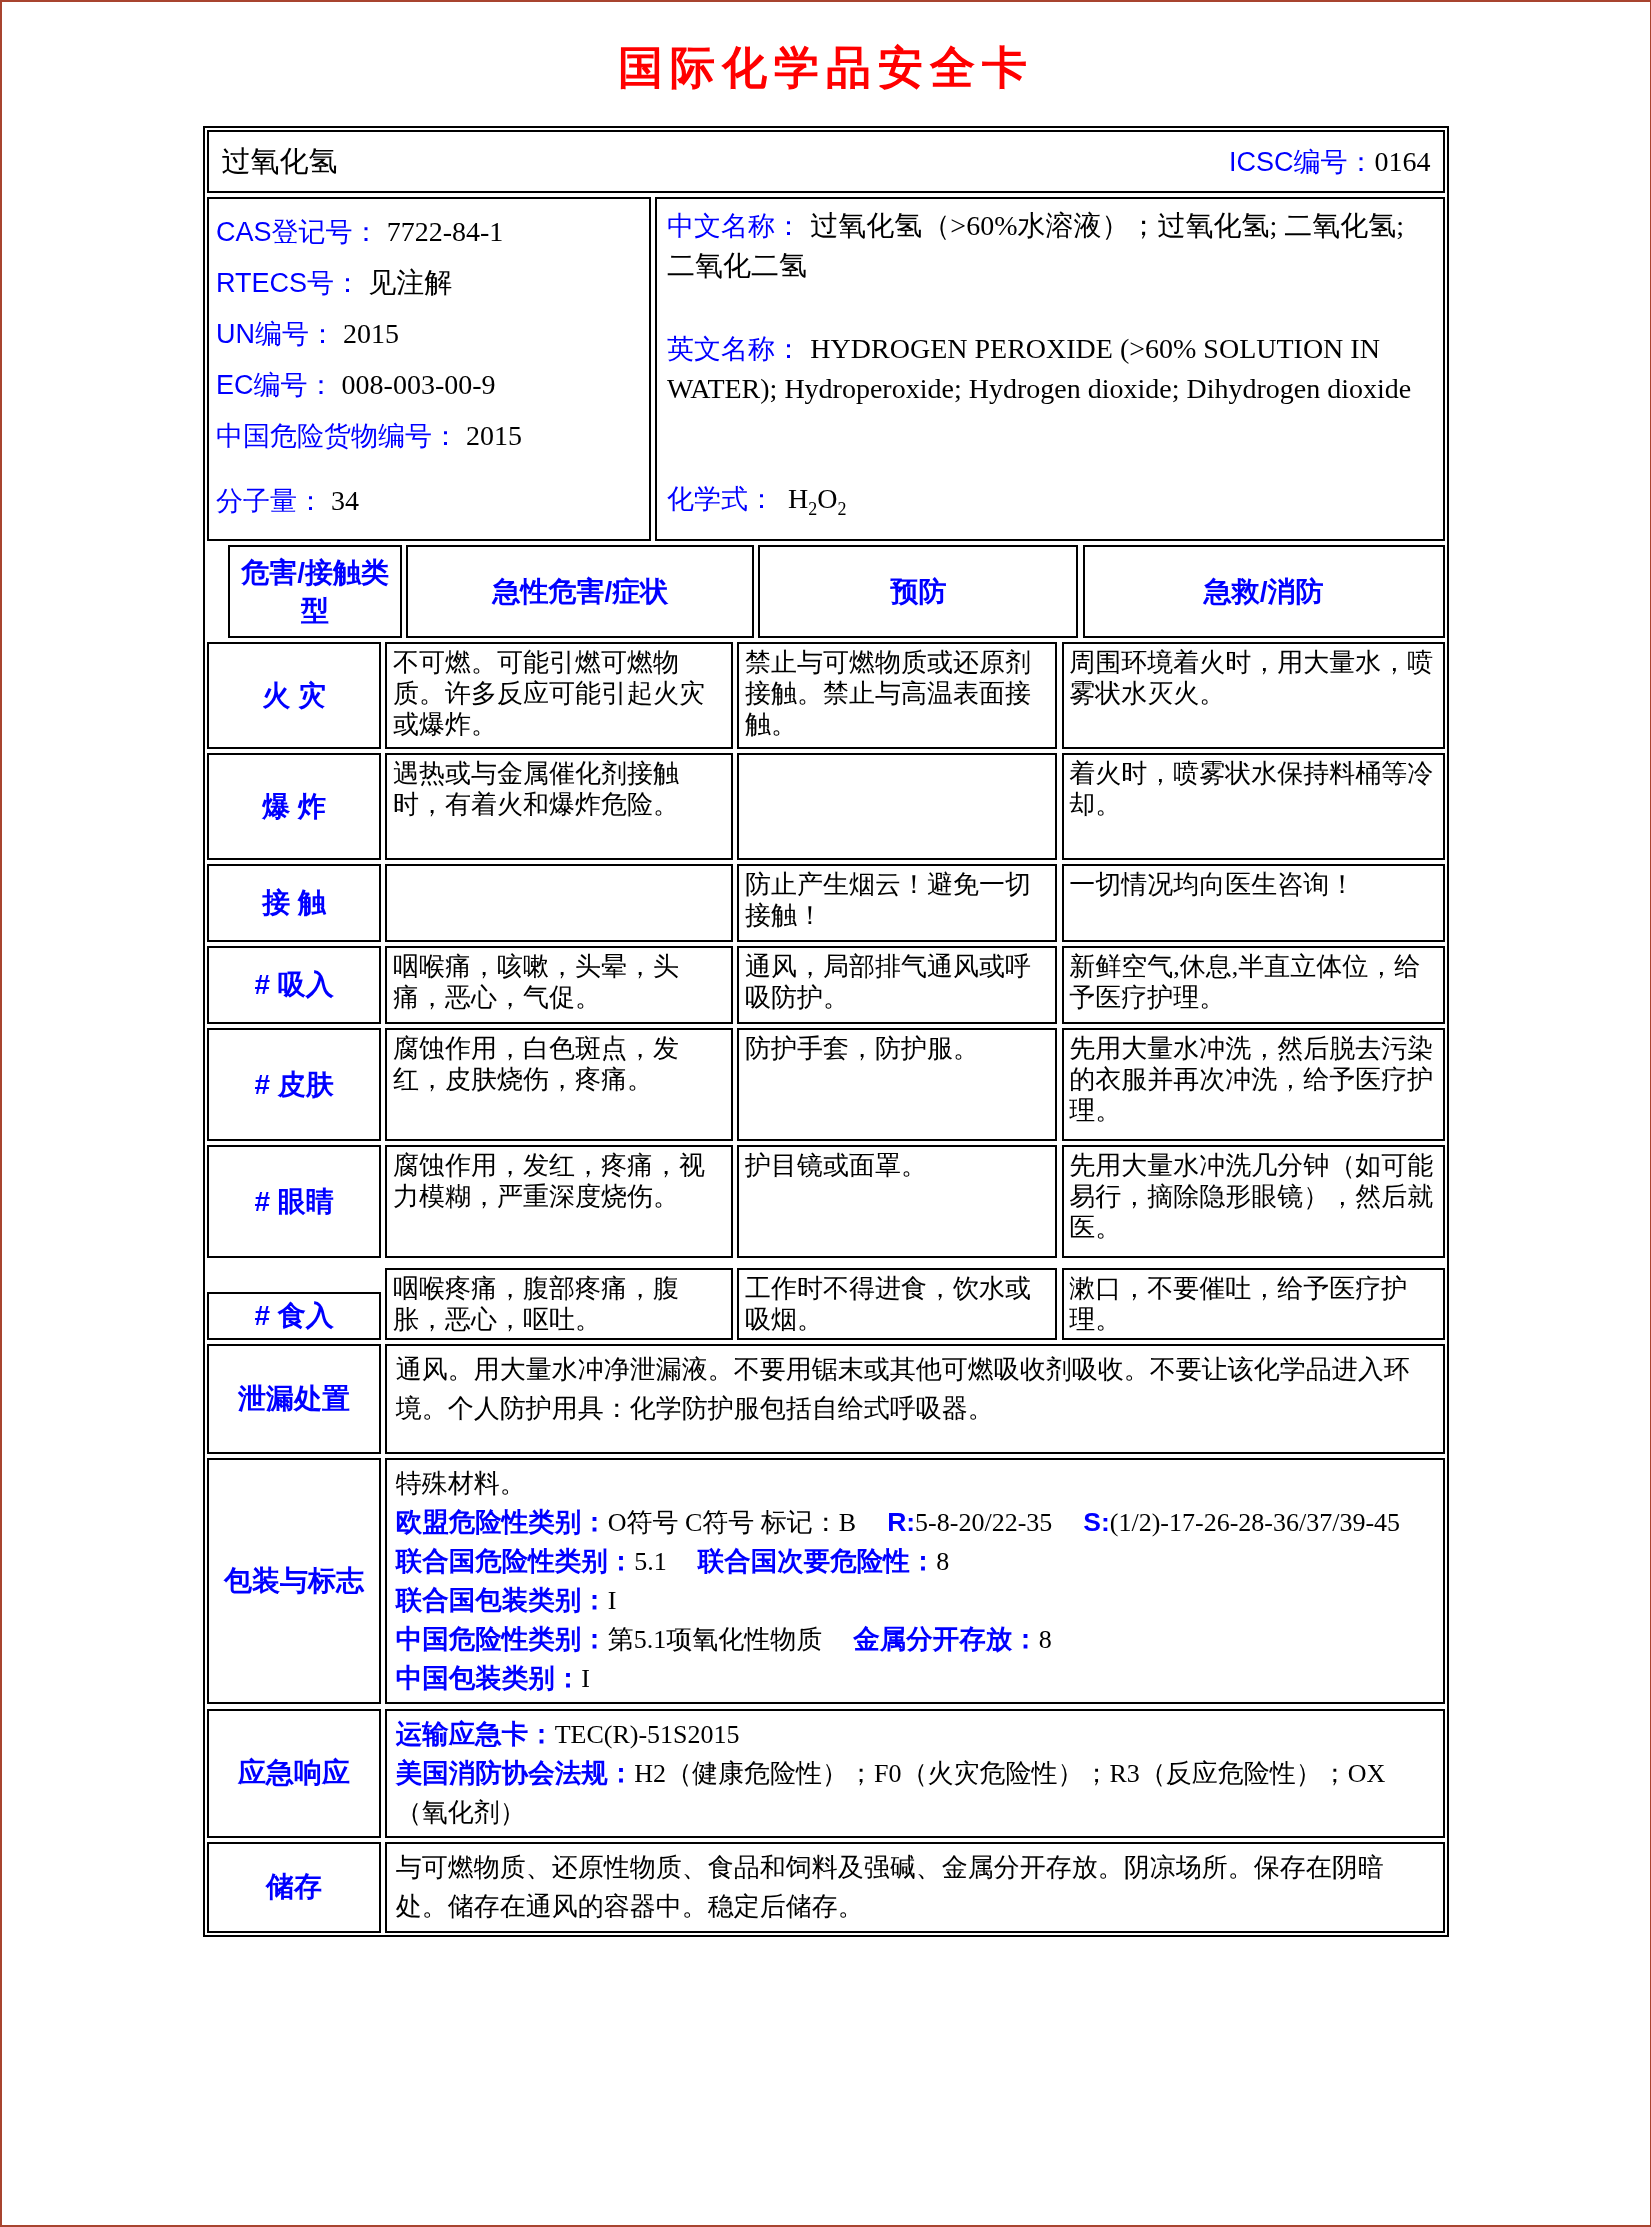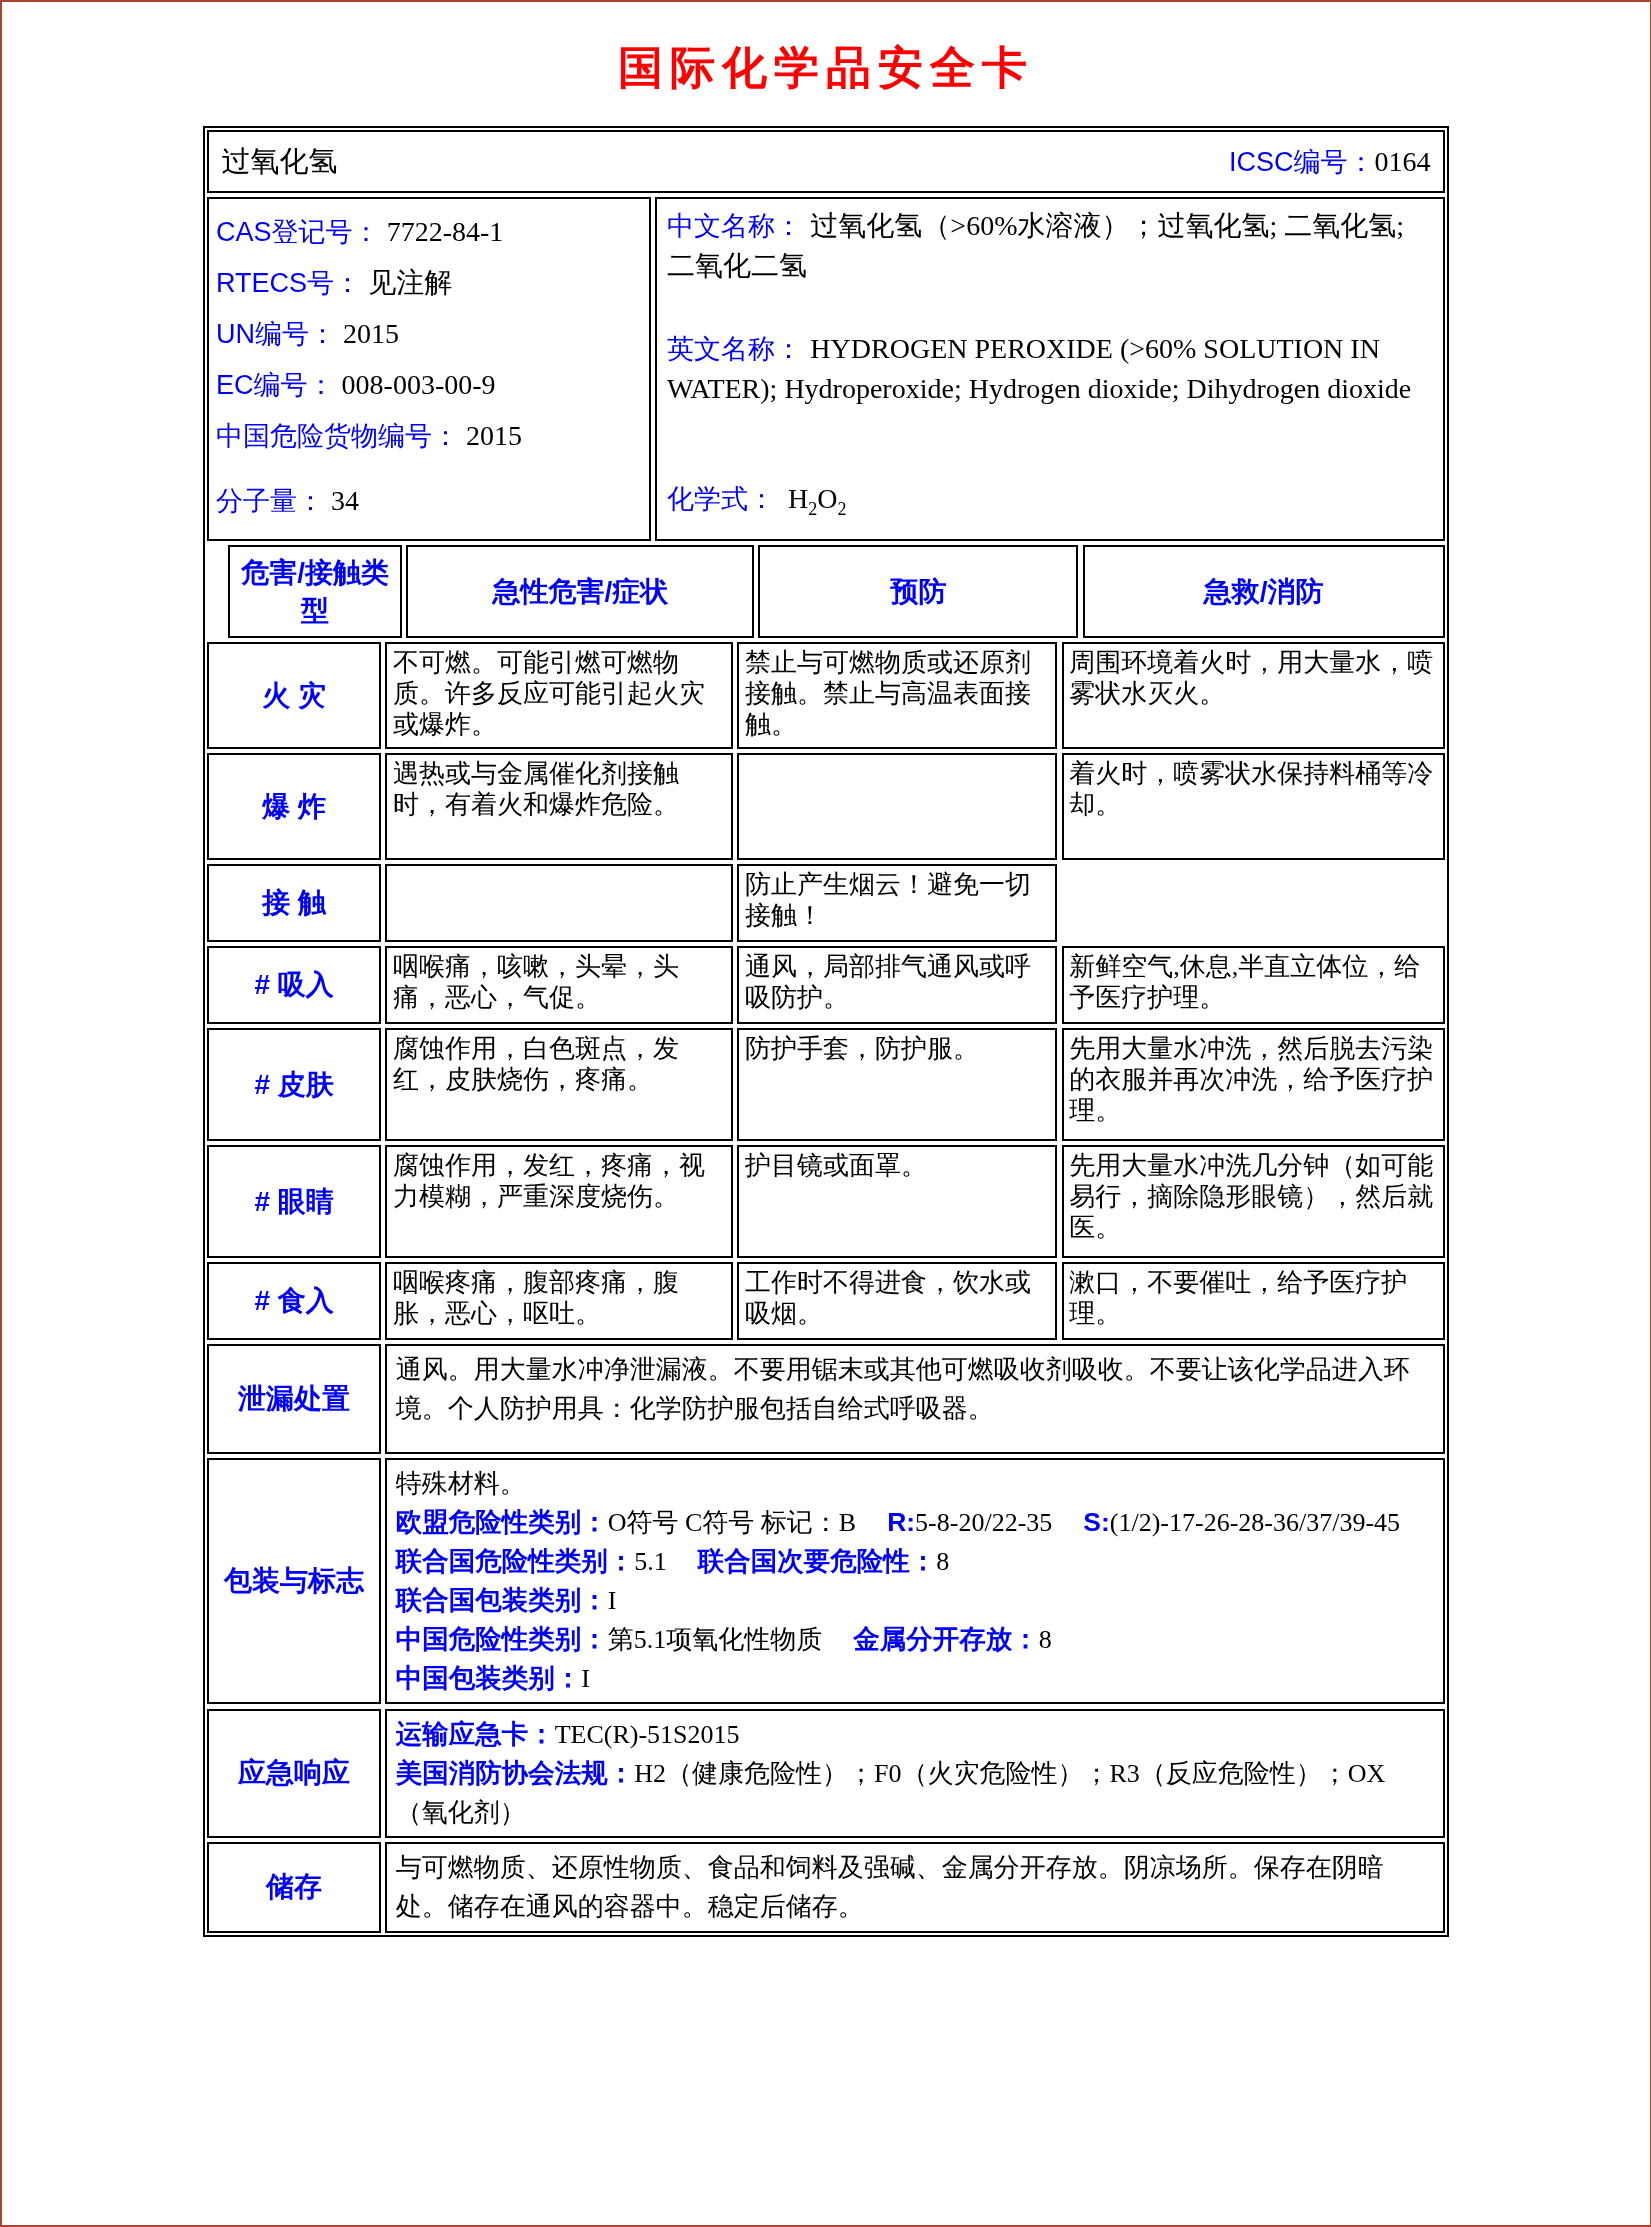--- a/index.html
+++ b/index.html
@@ -149,40 +149,41 @@
       <div class="row" style="min-height: 111px;">
         <div class="cell label-cell c1">爆 炸</div>
         <div class="cell text-cell c2">遇热或与金属催化剂接触时，有着火和爆炸危险。</div>
         <div class="cell text-cell c3"></div>
         <div class="cell text-cell c4">着火时，喷雾状水保持料桶等冷却。</div>
       </div>
       <div class="row" style="min-height: 82px;">
         <div class="cell label-cell c1">接 触</div>
         <div class="cell text-cell c2"></div>
         <div class="cell text-cell c3">防止产生烟云！避免一切接触！</div>
+        <div class="cell text-cell c4">一切情况均向医生咨询！</div>
       </div>
       <div class="row" style="min-height: 82px;">
         <div class="cell label-cell c1"># 吸入</div>
         <div class="cell text-cell c2">咽喉痛，咳嗽，头晕，头痛，恶心，气促。</div>
         <div class="cell text-cell c3">通风，局部排气通风或呼吸防护。</div>
         <div class="cell text-cell c4">新鲜空气,休息,半直立体位，给予医疗护理。</div>
       </div>
       <div class="row" style="min-height: 117px;">
         <div class="cell label-cell c1"># 皮肤</div>
         <div class="cell text-cell c2">腐蚀作用，白色斑点，发红，皮肤烧伤，疼痛。</div>
         <div class="cell text-cell c3">防护手套，防护服。</div>
         <div class="cell text-cell c4">先用大量水冲洗，然后脱去污染的衣服并再次冲洗，给予医疗护理。</div>
       </div>
       <div class="row" style="min-height: 117px;">
         <div class="cell label-cell c1"># 眼睛</div>
         <div class="cell text-cell c2">腐蚀作用，发红，疼痛，视力模糊，严重深度烧伤。</div>
         <div class="cell text-cell c3">护目镜或面罩。</div>
         <div class="cell text-cell c4">先用大量水冲洗几分钟（如可能易行，摘除隐形眼镜），然后就医。</div>
       </div>
-      <div class="row" style="min-height: 82px;">
+      <div class="row" style="min-height: 82px; align-items: flex-end;">
         <div class="cell label-cell c1"># 食入</div>
         <div class="cell text-cell c2">咽喉疼痛，腹部疼痛，腹胀，恶心，呕吐。</div>
         <div class="cell text-cell c3">工作时不得进食，饮水或吸烟。</div>
         <div class="cell text-cell c4">漱口，不要催吐，给予医疗护理。</div>
       </div>
       <div class="row" style="min-height: 114px;">
         <div class="cell label-cell c1">泄漏处置</div>
         <div class="cell sec-cell full">
           <div class="sec-line"><span class="seg-k">通风。用大量水冲净泄漏液。不要用锯末或其他可燃吸收剂吸收。不要让该化学品进入环境。个人防护用具：化学防护服包括自给式呼吸器。</span></div>
         </div>

